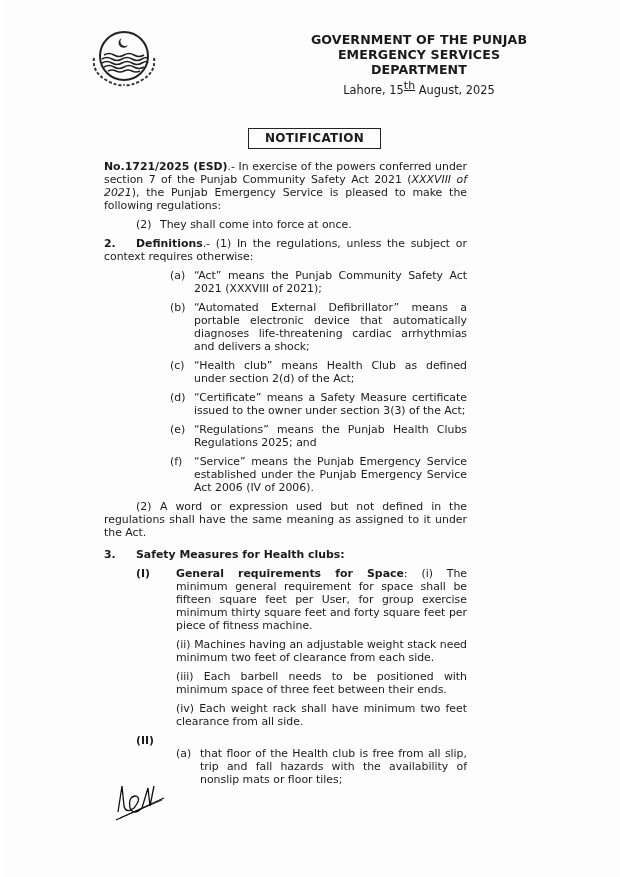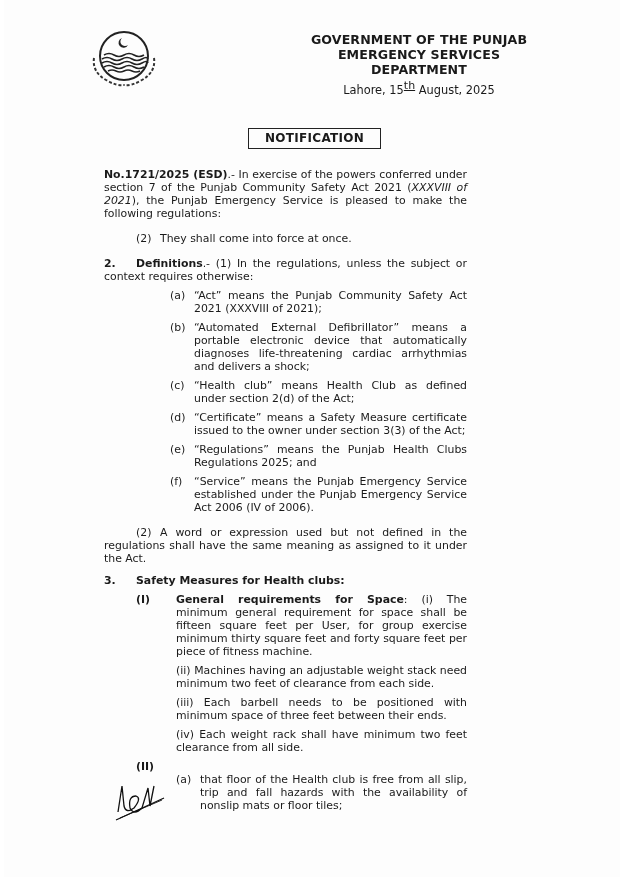--- a/index.html
+++ b/index.html
@@ -7,21 +7,21 @@
          font-family:"DejaVu Sans", sans-serif; color:#1a1a1a; }
   .page { position:absolute; left:4px; top:0; width:620px; height:877px; background:#fdfdfd; }
   .emblem { position:absolute; left:84px; top:28px; width:72px; height:62px; }
   .header { position:absolute; left:300px; top:32px; width:230px; text-align:center; }
   .header .line { font-weight:bold; font-size:12.6px; line-height:15px; letter-spacing:0.1px; }
   .header .date { font-size:11.4px; line-height:15px; margin-top:1px; }
   .header .date sup { font-size:11px;text-decoration:underline; }
   .notif { position:absolute; left:244px; top:128px; border:1px solid #222; padding:0 16px;
            font-weight:bold; font-size:12px; line-height:19px; letter-spacing:0.3px; }
   .body { position:absolute; left:100px; top:156px; width:363px; font-size:10.9px; line-height:13px; }
-  .p { text-align:justify; margin:12px 0 6px 0; }
+  .p { text-align:justify; margin:4px 0 6px 0; }
   .num { width:32px; flex:none; font-weight:bold; }
   .ind1 { margin-left:32px; }
   .def { display:flex; margin-left:66px; margin-bottom:6px; }
   .def .lbl { width:24px; flex:none; }
   .def .txt { flex:1; text-align:justify; }
   .sub { display:flex; margin-left:32px; }
   .sub .lbl { width:40px; flex:none; font-weight:bold; }
   .sub .txt { flex:1; text-align:justify; }
   .subp { margin-left:72px; text-align:justify; margin-bottom:6px; }
   .subdef { display:flex; margin-left:72px; margin-bottom:6px; }

